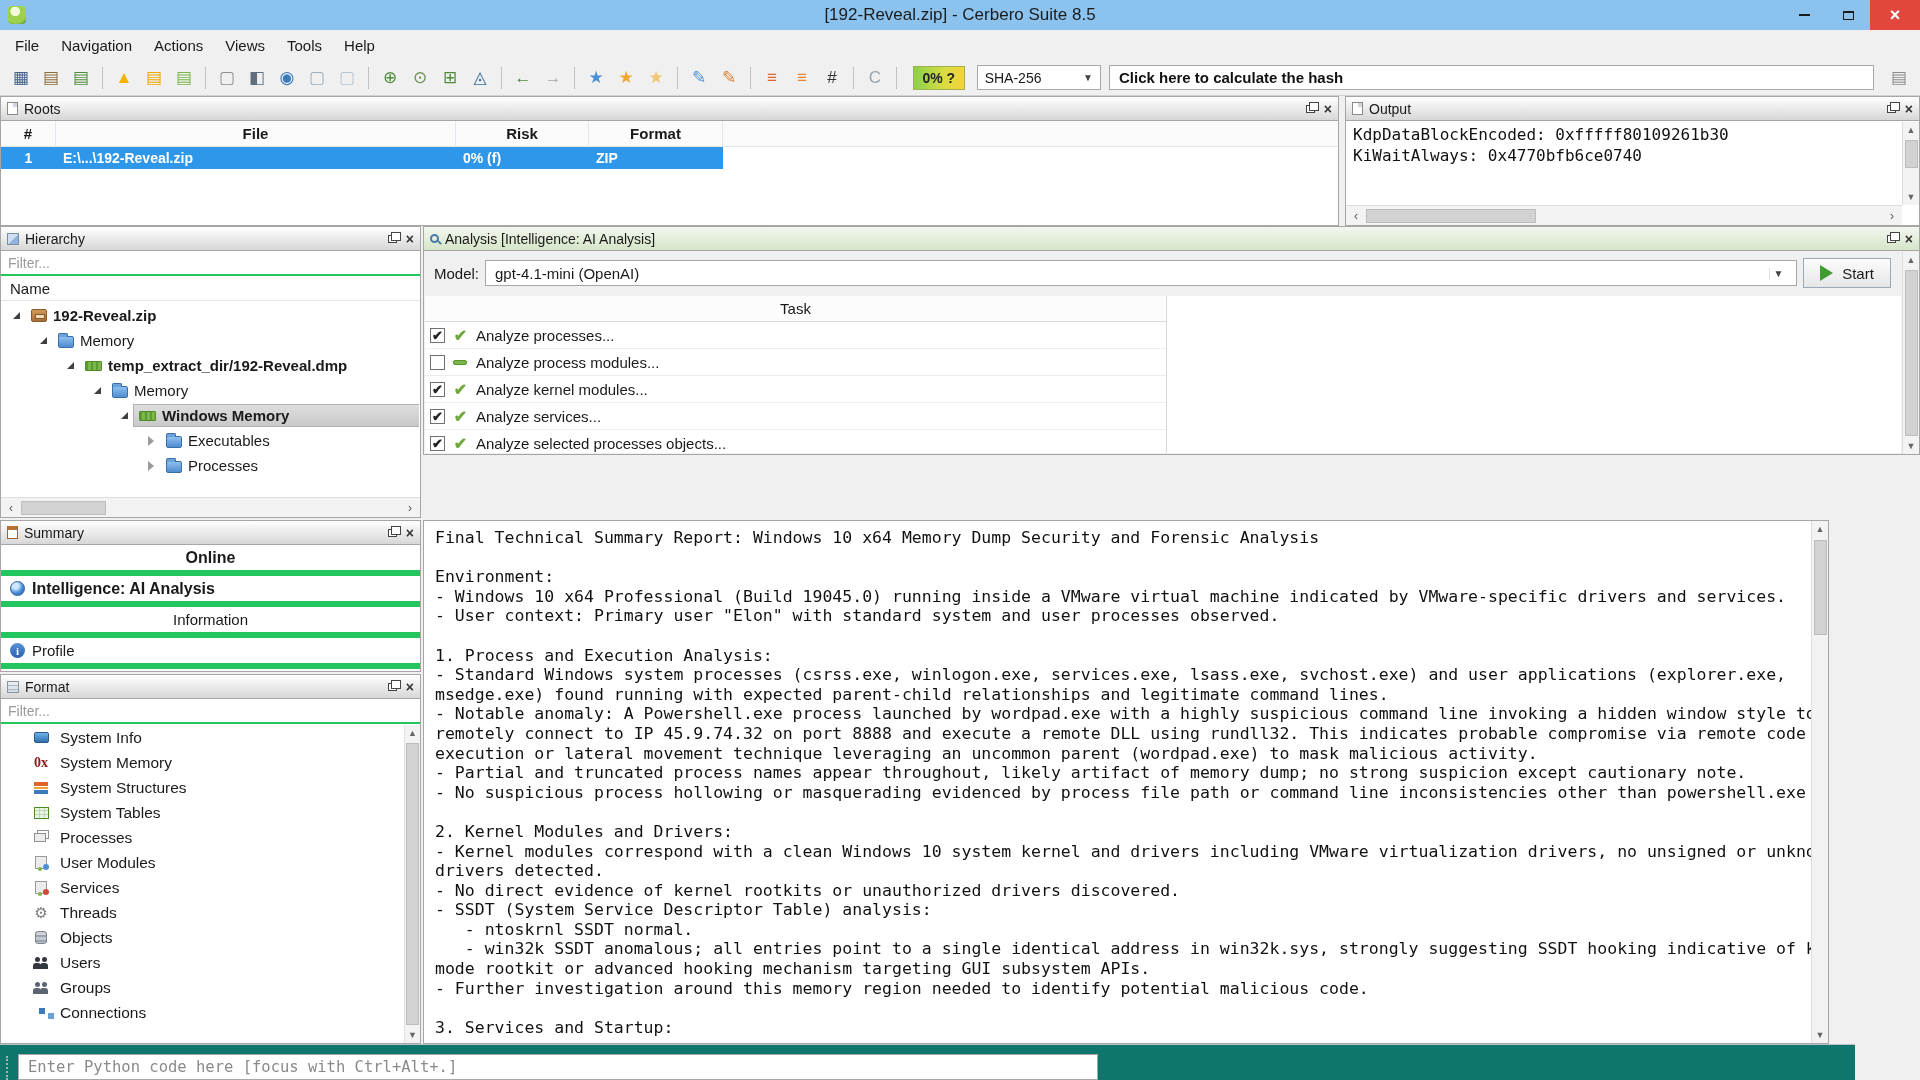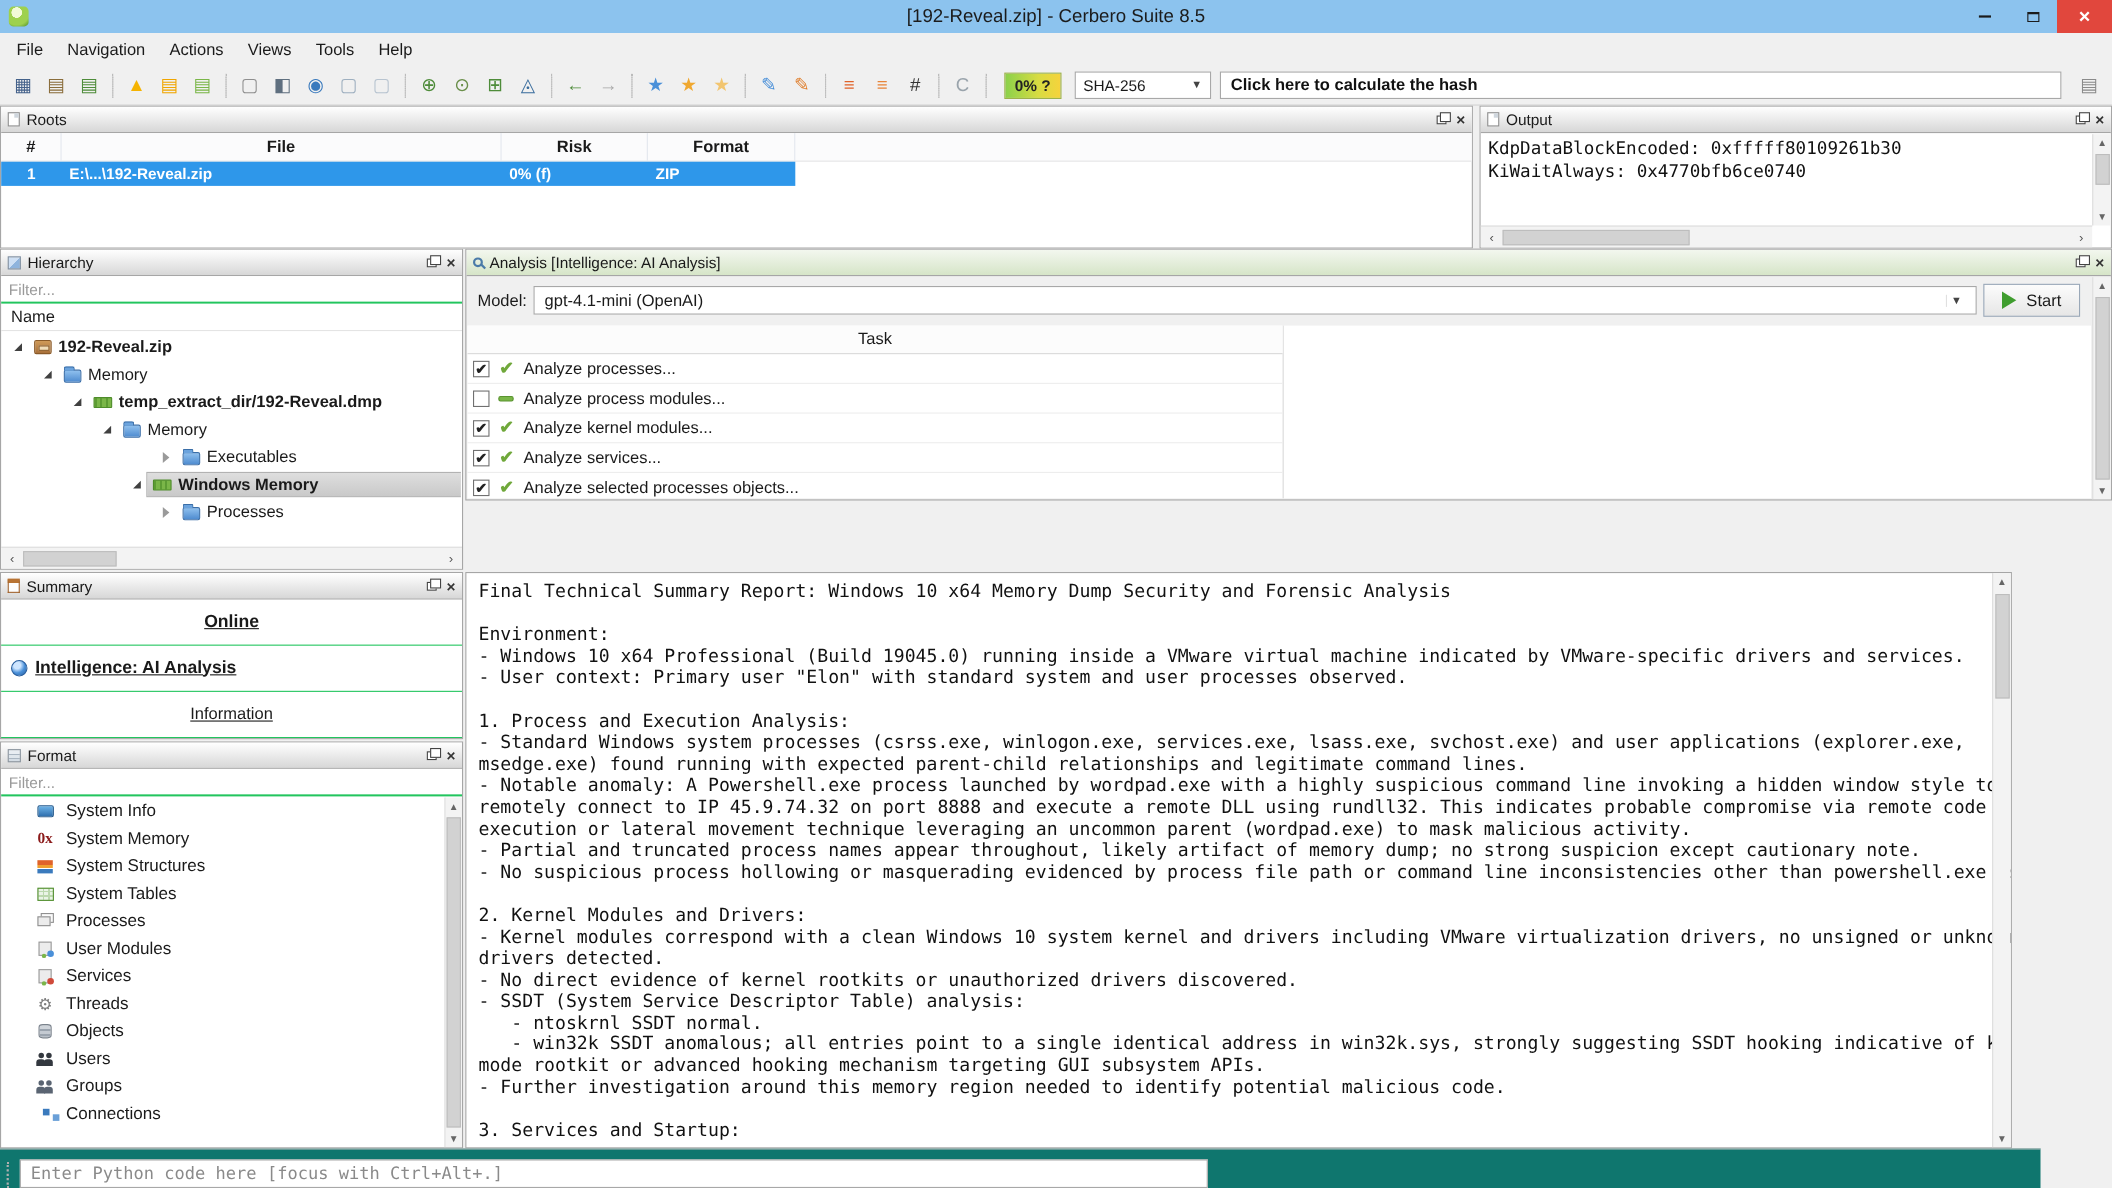--- a/index.html
+++ b/index.html
@@ -148,22 +148,22 @@
   .cb.checked::after { content:"✔"; display:block; text-align:center; line-height:14px; font-size:13px;
                        font-weight:bold; color:#222; }
   .st-done { color:#70a83b; font-size:16px; font-weight:bold; width:17px; text-align:center; }
   .st-dash { width:14px; height:5px; background:#7ab648; border:1px solid #5a9430; border-radius:2px;
              margin:0 2px 0 1px; }
   .an-vs { right:0; top:25px; bottom:0; }
   .an-vs .thumb { flex:1; margin:2px 0; }
 
   
   .summary { left:0; top:520px; width:421px; height:152px; }
-  .sum-row { height:42px; display:flex; align-items:center; padding:0 9px; gap:7px;
-             border-bottom:1px solid #22c55e; font-size:15px;text-decoration:underline; }
+  .sum-row { height:31px; display:flex; align-items:center; padding:0 9px; gap:7px;
+             border-bottom:6px solid #22c55e; font-size:15px; }
   .sum-row.center { justify-content:center; }
   .sum-row.bold { font-weight:bold; font-size:16px; }
   .ico-globe { width:15px; height:15px; border-radius:50%;
                background:radial-gradient(circle at 35% 30%, #cfe6ff 0 25%, #4a90d9 55%, #2a5f9e 100%);
                border:1px solid #2a5f9e; }
   .ico-info { width:15px; height:15px; border-radius:50%; background:linear-gradient(#5a94d8,#2a5fae);
               color:#fff; font-size:11px; font-weight:bold; font-family:"Liberation Serif",serif;
               display:flex; align-items:center; justify-content:center; }
 
   
@@ -377,36 +377,36 @@
       </div>
       <div class="tree-row" style="padding-left:87px">
         <span class="arr-cell">
             <span class="ar-exp"></span>
           </span>
         <span class="node-body">
             <span class="ico-folder"></span>
           <span class="n-label">Memory</span>
           </span>
       </div>
+      <div class="tree-row bold selected" style="padding-left:114px">
+        <span class="arr-cell">
+            <span class="ar-exp"></span>
+          </span>
+        <span class="node-body">
+            <span class="ico-ram"></span>
+          <span class="n-label">Windows Memory</span>
+          </span>
+      </div>
       <div class="tree-row" style="padding-left:141px">
         <span class="arr-cell">
             <span class="ar-col"></span>
           </span>
         <span class="node-body">
             <span class="ico-folder"></span>
           <span class="n-label">Executables</span>
-          </span>
-      </div>
-      <div class="tree-row bold selected" style="padding-left:114px">
-        <span class="arr-cell">
-            <span class="ar-exp"></span>
-          </span>
-        <span class="node-body">
-            <span class="ico-ram"></span>
-          <span class="n-label">Windows Memory</span>
           </span>
       </div>
       <div class="tree-row" style="padding-left:141px">
         <span class="arr-cell">
             <span class="ar-col"></span>
           </span>
         <span class="node-body">
             <span class="ico-folder"></span>
           <span class="n-label">Processes</span>
           </span>

